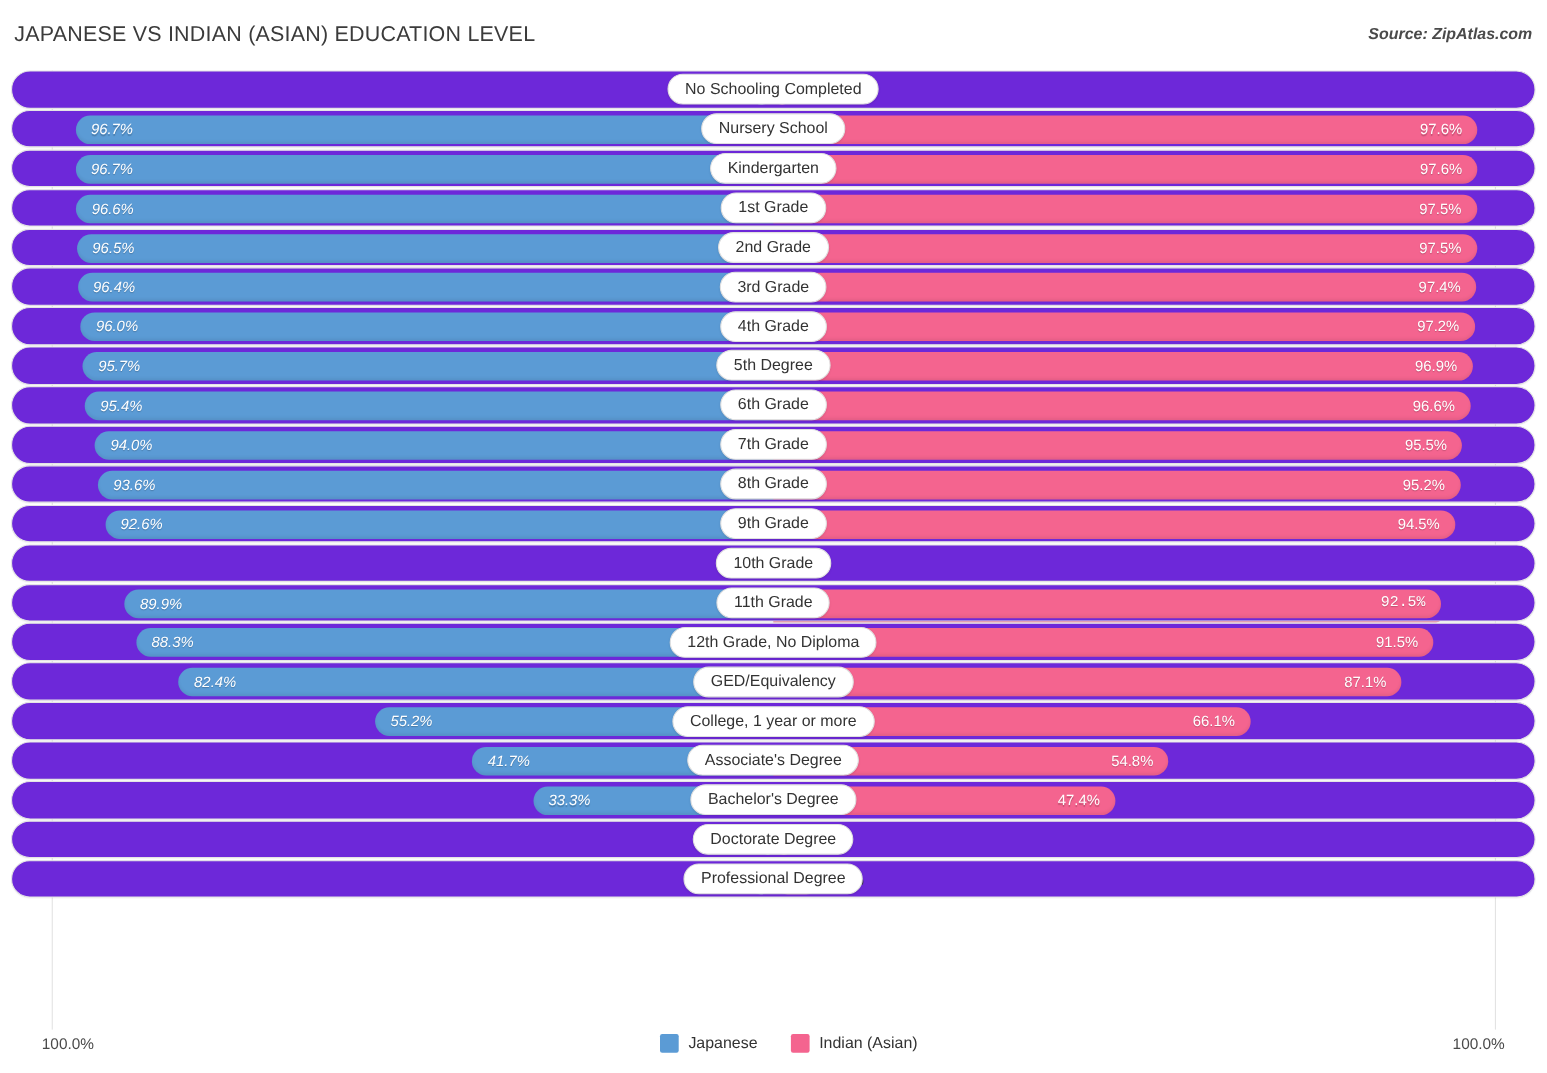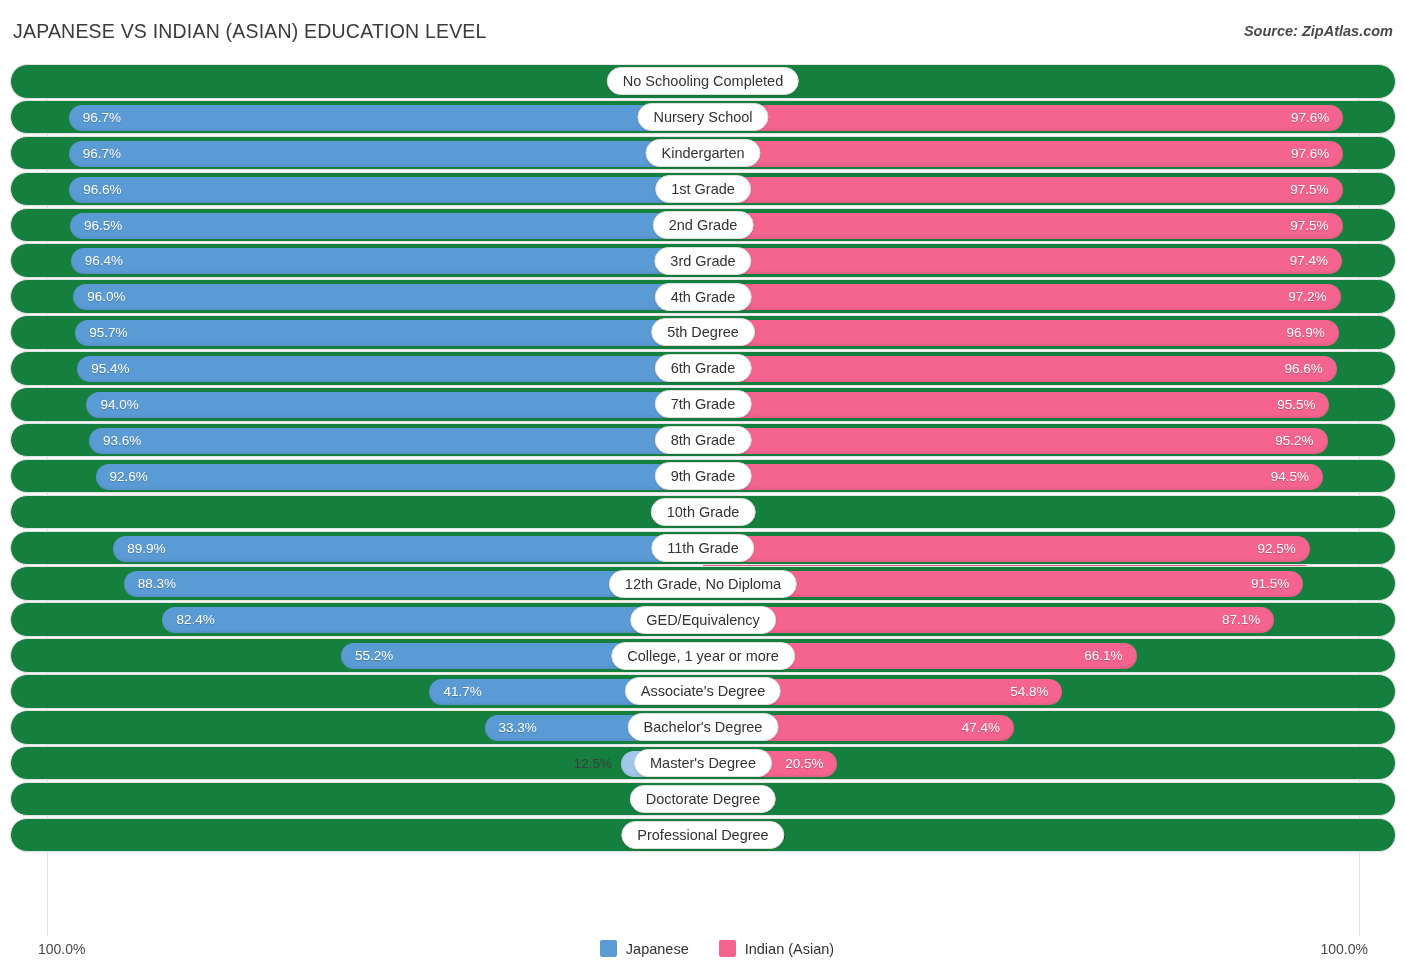--- a/index.html
+++ b/index.html
@@ -58,21 +58,21 @@
     height: 872px;
     background: #e3e3e3;
   }
 
   .row {
     position: relative;
     height: 34.5px;
     margin-bottom: 1.4px;
     border: 1px solid #e4e4e4;
     border-radius: 17.5px;
-    background: #15803d;
+    background: #6d28d9;
     box-shadow: 0 1px 1px rgba(0,0,0,0.045);
     overflow: visible;
     text-align: center;
   }
 
   
   .bar {
     position: absolute;
     top: 4px;
     height: 26px;
@@ -85,21 +85,21 @@
     border-radius: 13px 0 0 13px;
   }
   .bar-right {
     left: 50%;
     justify-content: flex-end;
     border-radius: 0 13px 13px 0;
   }
   .bar-left.rounded  { border-radius: 13px; }
   .bar-right.rounded { border-radius: 13px; }
 
-  .bar-left.dark  { background: #5b9bd5; box-shadow: inset 0 -2px 3px rgba(0,0,0,0.07); }
+  .bar-left.dark  { background: #5b9bd5; box-shadow: inset 0 -2px 3px rgba(0,0,0,0.07); font-style: italic; }
   .bar-left.light { background: #a3c7ea; box-shadow: inset 0 -2px 3px rgba(0,0,0,0.05); }
   .bar-right.dark  { background: #f4648f; box-shadow: inset 0 -2px 3px rgba(0,0,0,0.07); }
   .bar-right.light { background: #f9a8c0; box-shadow: inset 0 -2px 3px rgba(0,0,0,0.05); }
 
   .val {
     position: absolute;
     font-size: 13.5px;
     white-space: nowrap;
     top: 50%;
     transform: translateY(-50%);
@@ -284,21 +284,21 @@
       <div class="row">
         <div class="bar bar-right dark" style="width: 612.704px; margin-top: 40px;">
           <span class="val inside-right">93.4%</span>
         </div>
         <div class="pill">10th Grade</div>
       </div>
       <div class="row">
         <div class="bar bar-left dark" style="width: 589.744px;">
           <span class="val inside-left">89.9%</span>
         </div>
-        <div class="bar bar-right dark" style="width: 606.8px;">
+        <div class="bar bar-right dark" style="width: 606.8px; font-family: Liberation Mono, monospace;">
           <span class="val inside-right">92.5%</span>
         </div>
         <div class="pill">11th Grade</div>
       </div>
       <div class="row">
         <div class="bar bar-left dark" style="width: 579.248px;">
           <span class="val inside-left">88.3%</span>
         </div>
         <div class="bar bar-right dark" style="width: 600.24px;">
           <span class="val inside-right">91.5%</span>
@@ -333,29 +333,20 @@
         <div class="pill">Associate's Degree</div>
       </div>
       <div class="row">
         <div class="bar bar-left dark" style="width: 218.448px;">
           <span class="val inside-left">33.3%</span>
         </div>
         <div class="bar bar-right dark" style="width: 310.944px;">
           <span class="val inside-right">47.4%</span>
         </div>
         <div class="pill">Bachelor's Degree</div>
-      </div>
-      <div class="row">
-        <div class="bar bar-left light rounded" style="width: 82px;">
-          <span class="val outside-left">12.5%</span>
-        </div>
-        <div class="bar bar-right dark" style="width: 134.48px;">
-          <span class="val inside-right">20.5%</span>
-        </div>
-        <div class="pill">Master's Degree</div>
       </div>
       <div class="row">
         <div class="bar bar-left light rounded" style="width: 9.84px;">
           <span class="val outside-left">1.5%</span>
         </div>
         <div class="bar bar-right light rounded" style="width: 19.024px;">
           <span class="val outside-right">2.9%</span>
         </div>
         <div class="pill">Doctorate Degree</div>
       </div>

